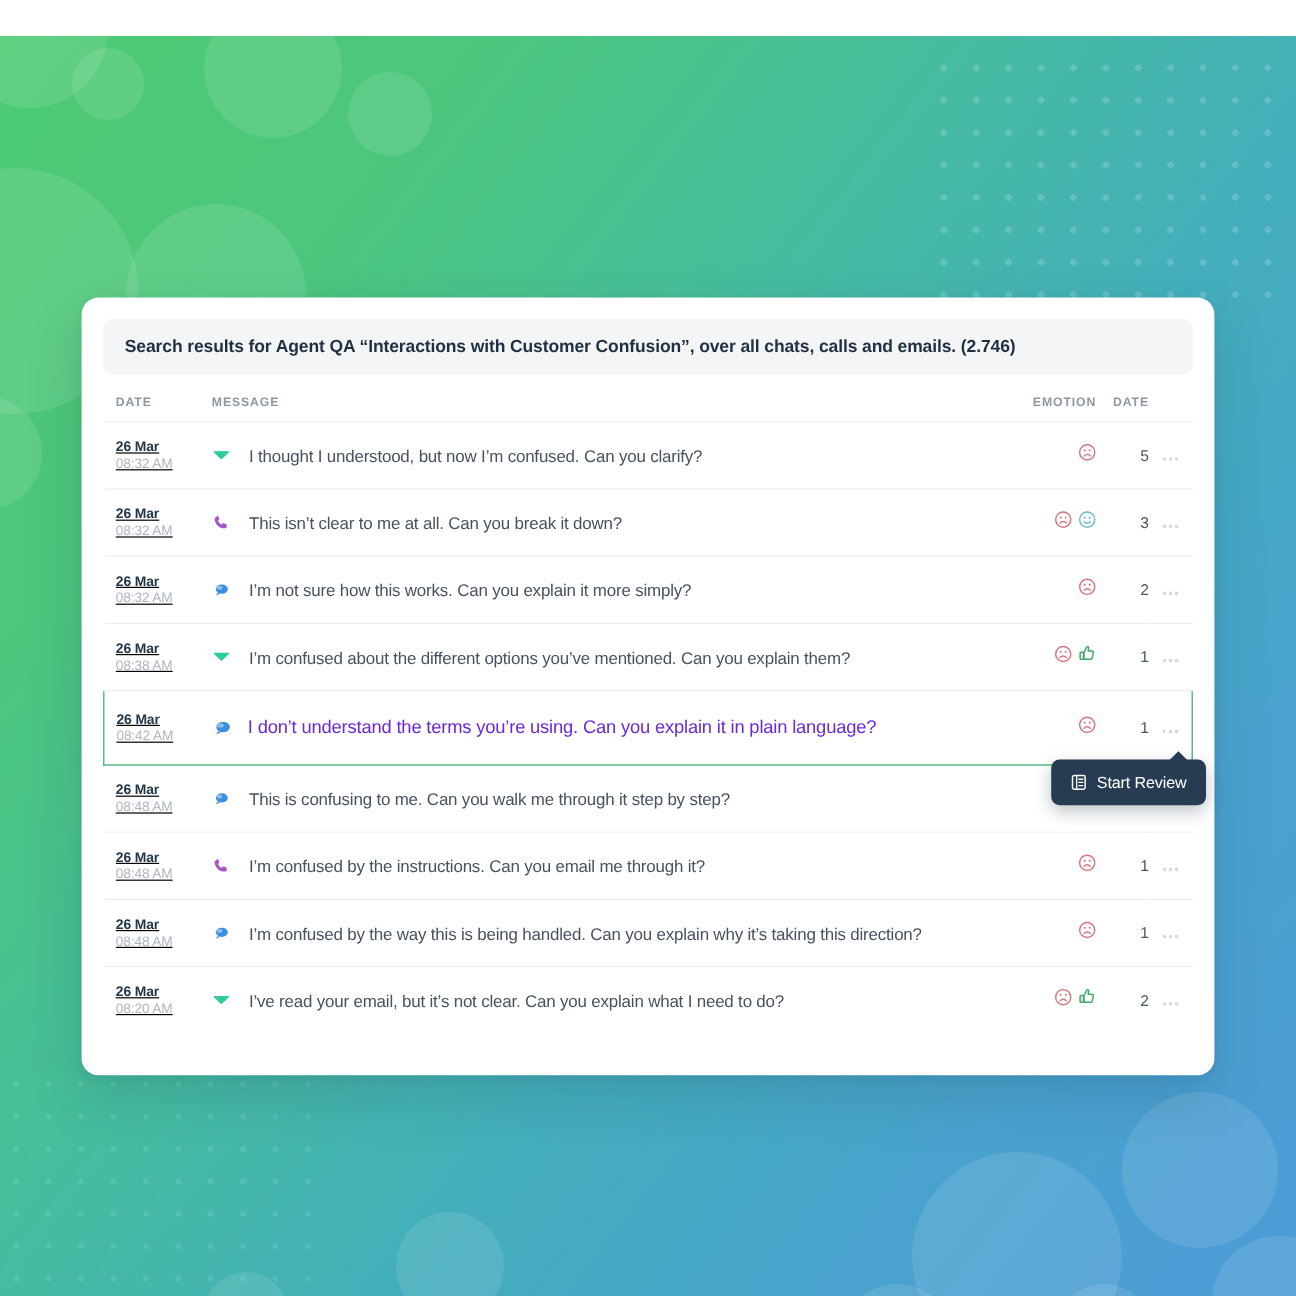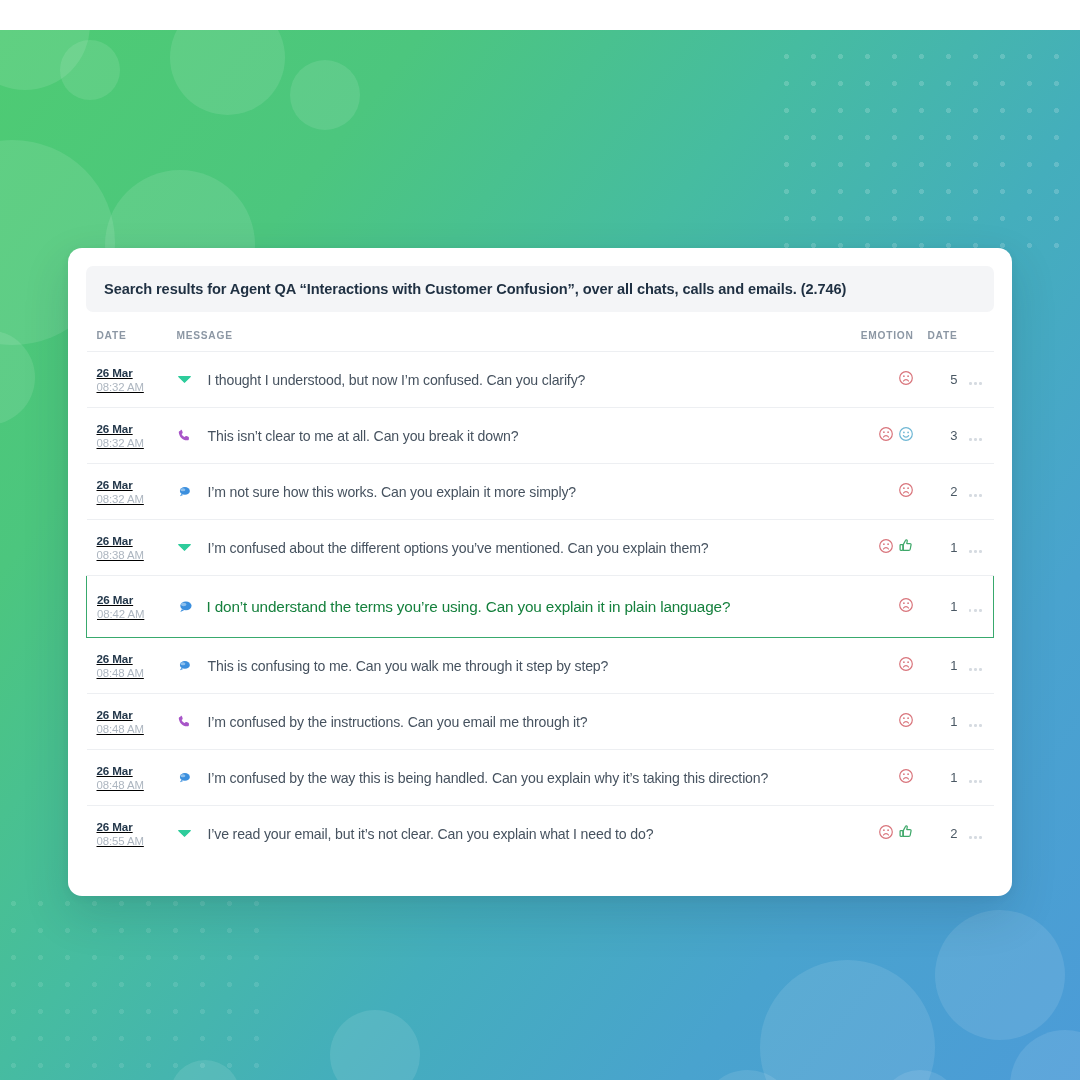--- a/index.html
+++ b/index.html
@@ -163,21 +163,21 @@
   tr.selected td:first-child {
     border-left: 1.6px solid #38A96D;
     border-top-left-radius: 8px;
     border-bottom-left-radius: 8px;
   }
   tr.selected td:last-child {
     border-right: 1.6px solid #38A96D;
     border-top-right-radius: 8px;
     border-bottom-right-radius: 8px;
   }
-  tr.selected .msg-text { font-size: 15.3px; color: #15803d; }
+  tr.selected .msg-text { font-size: 15.3px; color: #6d28d9; }
   tr.selected .msg-wrap { gap: 13px; }
   tr.selected .chan, tr.selected .chan svg { width: 17px; height: 17px; flex-basis: 17px; }
 
   
   #tooltip {
     position: absolute;
     left: 876px;
     top: 603px;
     height: 38px;
     background: #273B52;
@@ -523,21 +523,21 @@
             <td class="cell-csat">1</td>
             <td class="cell-menu"><span class="dots">
                 <i></i>
                 <i></i>
                 <i></i>
               </span></td>
           </tr>
           <tr>
             <td class="cell-date">
               <div class="date-day">26 Mar</div>
-              <div class="date-time">08:55 AM</div>
+              <div class="date-time">08:20 AM</div>
             </td>
             <td class="cell-msg">
               <div class="msg-wrap">
                 <span class="chan">
                   <svg viewBox="0 0 16 16" xmlns="http://www.w3.org/2000/svg">
                     <path d="M1.4 4.6h13.2L8 11.2 1.4 4.6z" fill="#2ECC9B"></path>
                     <path d="M1.4 4.2h13.2v1.2L8 11.6 1.4 5.4z" fill="#2ECC9B"></path>
                   </svg>
                 </span>
                 <span class="msg-text">I’ve read your email, but it’s not clear. Can you explain what I need to do?</span>
@@ -564,14 +564,27 @@
                 <i></i>
                 <i></i>
                 <i></i>
               </span></td>
           </tr>
         </tbody>
     </table>
 
   </div>
 
+  <div id="tooltip">
+    <span class="arrow"></span>
+    <span class="tip-icon">
+      <svg viewBox="0 0 16 16" xmlns="http://www.w3.org/2000/svg">
+        <rect x="2" y="1.5" width="12" height="13" rx="1.6" fill="none" stroke="#ffffff" stroke-width="1.4"></rect>
+        <line x1="6" y1="1.5" x2="6" y2="14.5" stroke="#ffffff" stroke-width="1.2"></line>
+        <line x1="8" y1="5" x2="11.8" y2="5" stroke="#ffffff" stroke-width="1.2" stroke-linecap="round"></line>
+        <line x1="8" y1="8" x2="11.8" y2="8" stroke="#ffffff" stroke-width="1.2" stroke-linecap="round"></line>
+        <line x1="8" y1="11" x2="11.8" y2="11" stroke="#ffffff" stroke-width="1.2" stroke-linecap="round"></line>
+      </svg>
+    </span>
+    <span class="tip-label">Start Review</span>
+  </div>
 
 </div>
 
 </body></html>

